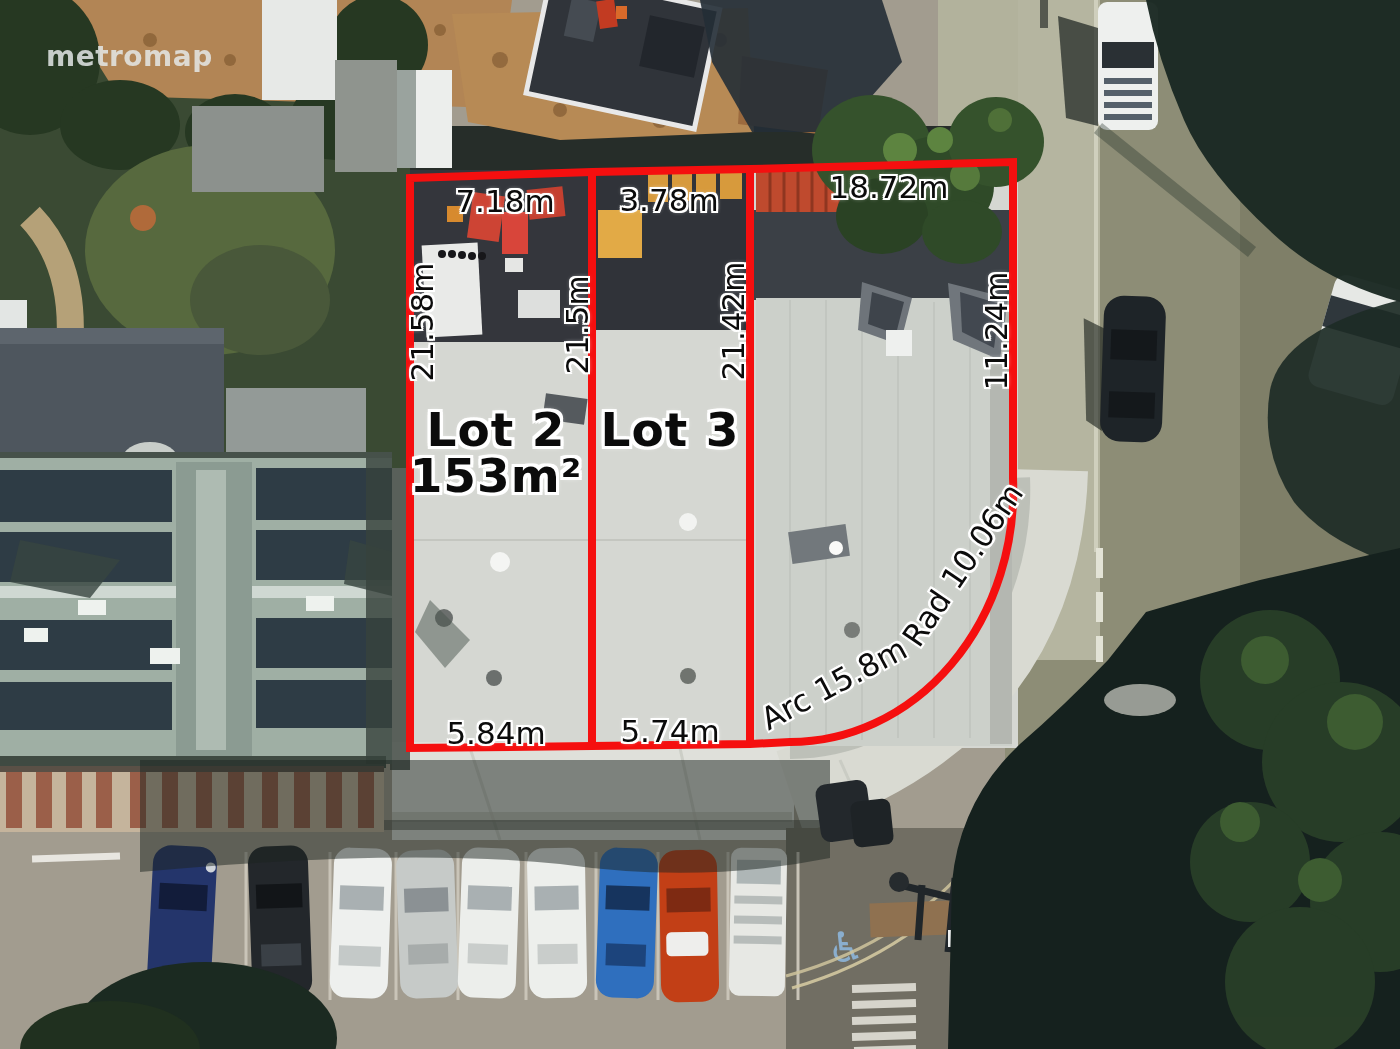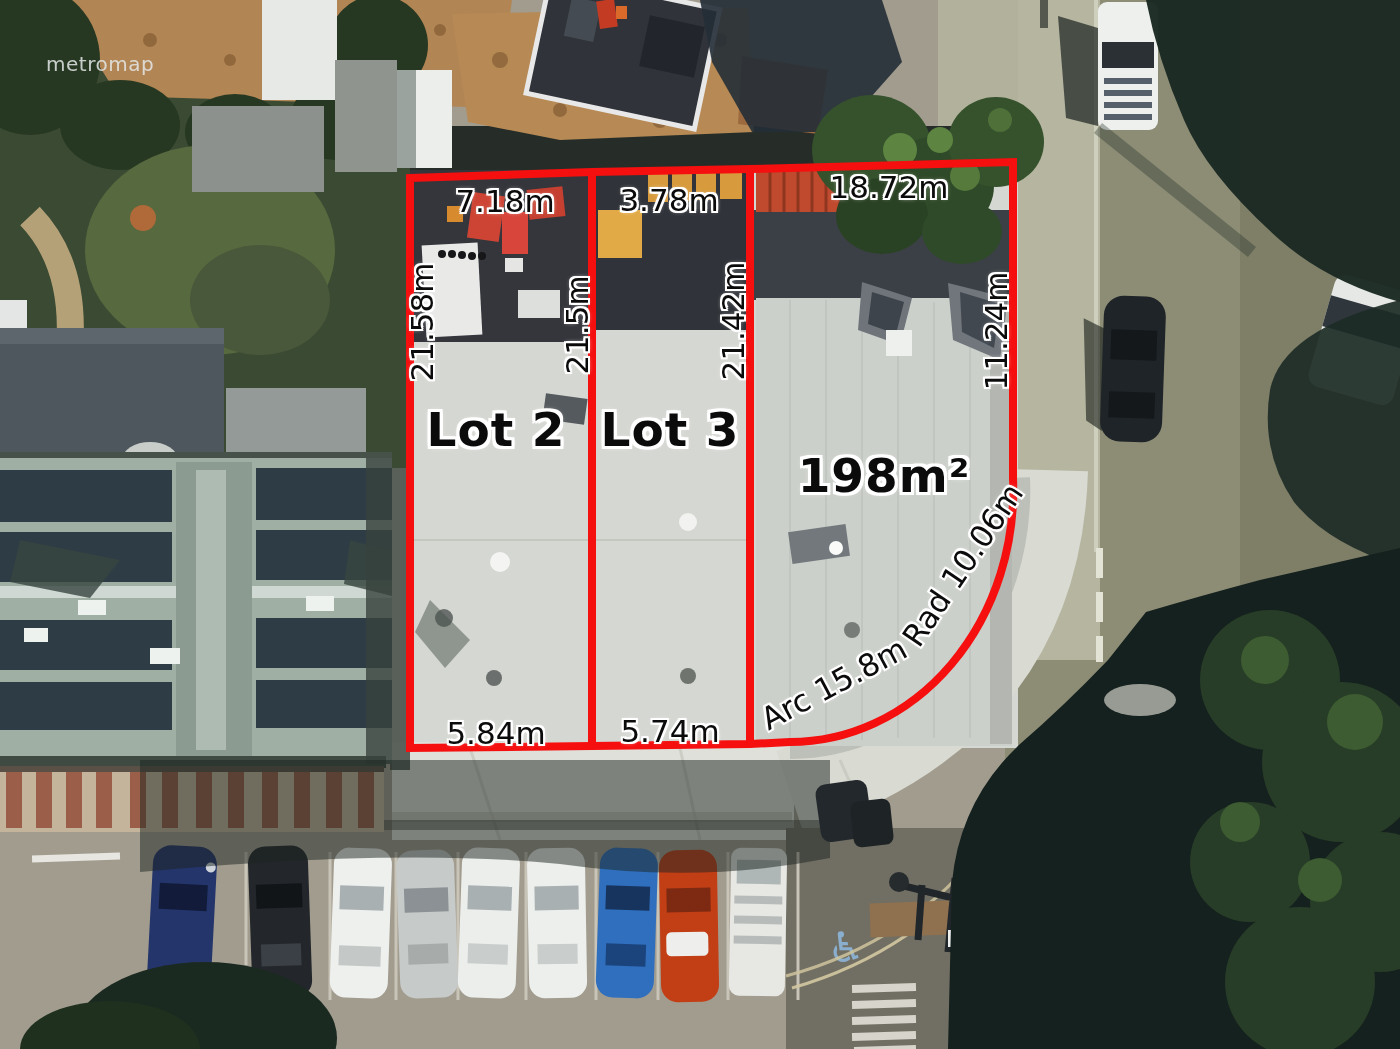--- a/index.html
+++ b/index.html
@@ -15,21 +15,21 @@
                 -2px 0 0 #fff,2px 0 0 #fff,0 -2px 0 #fff,0 2px 0 #fff,0 0 5px #fff;
   }
   .center{transform:translate(-50%,-50%);}
   .rot90{transform:translate(-50%,-50%) rotate(-90deg);}
   .lot-title{
     font-size:47px;font-weight:bold;letter-spacing:1px;
     text-shadow:-3px -3px 0 #fff,3px -3px 0 #fff,-3px 3px 0 #fff,3px 3px 0 #fff,
                 -3px 0 0 #fff,3px 0 0 #fff,0 -3px 0 #fff,0 3px 0 #fff,0 0 6px #fff;
   }
   .watermark{
-    position:absolute;left:46px;top:52px;font-size:20px;font-weight:400;
+    position:absolute;left:46px;top:40px;font-size:28px;font-weight:700;
     letter-spacing:.5px;color:rgba(228,231,231,.85);text-shadow:none;
   }
 </style>
 </head>
 <body>
 
 <div class="stage">
 
 <svg width="1400" height="1049" viewBox="0 0 1400 1049">
 
@@ -388,22 +388,22 @@
   <div class="label center" style="left:505px;top:201px">7.18m</div>
   <div class="label center" style="left:669px;top:200px">3.78m</div>
   <div class="label center" style="left:889px;top:187px">18.72m</div>
 
   <div class="label rot90" style="left:422px;top:322px">21.58m</div>
   <div class="label rot90" style="left:577px;top:325px">21.5m</div>
   <div class="label rot90" style="left:733px;top:321px">21.42m</div>
   <div class="label rot90" style="left:996px;top:331px">11.24m</div>
 
   <div class="label center lot-title" style="left:496px;top:429px">Lot 2</div>
+  <div class="label center lot-title" style="left:496px;top:475px">153m²</div>
   <div class="label center lot-title" style="left:670px;top:429px">Lot 3</div>
-  <div class="label center lot-title" style="left:884px;top:475px">198m²</div>
 
   <div class="label center" style="left:496px;top:733px">5.84m</div>
   <div class="label center" style="left:670px;top:731px">5.74m</div>
 
   <div class="label" style="left:963px;top:565px;transform:translate(-50%,-50%) rotate(-56deg)">Rad 10.06m</div>
   <div class="label" style="left:834px;top:684px;transform:translate(-50%,-50%) rotate(-28deg)">Arc 15.8m</div>
 
 </div>
 
 </body></html>

